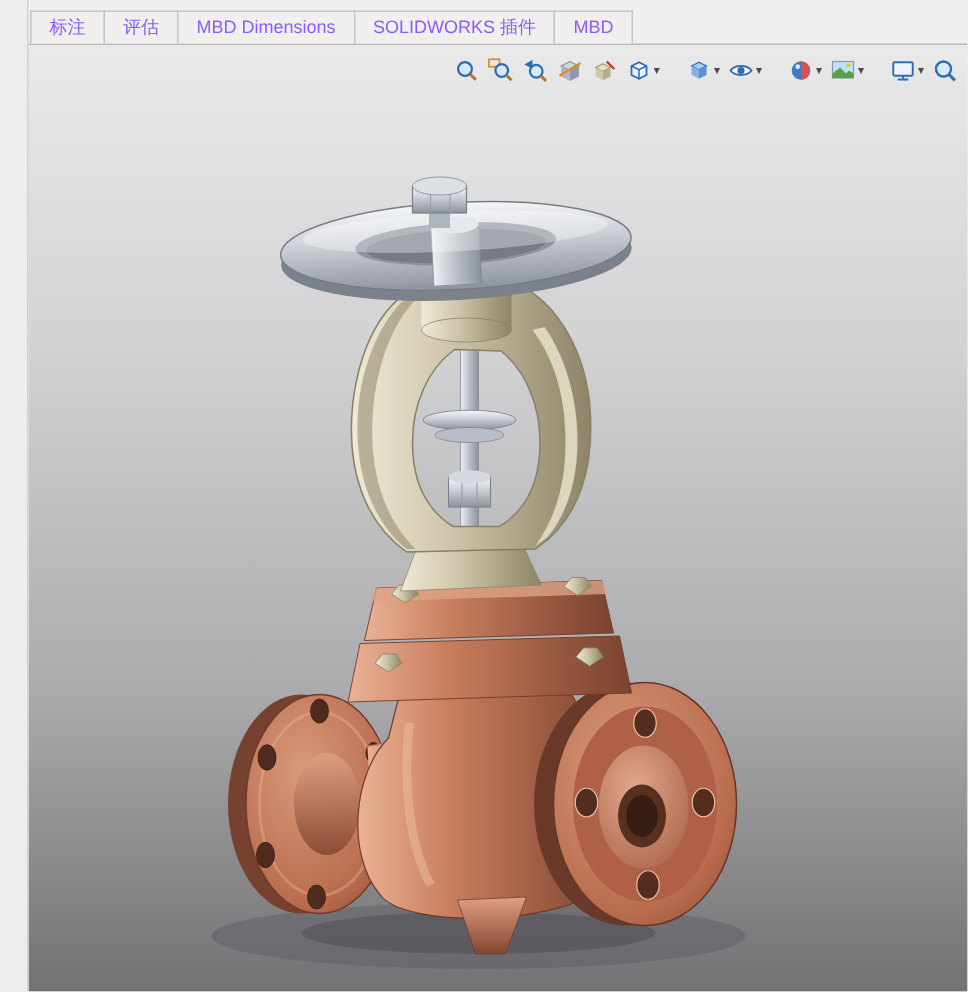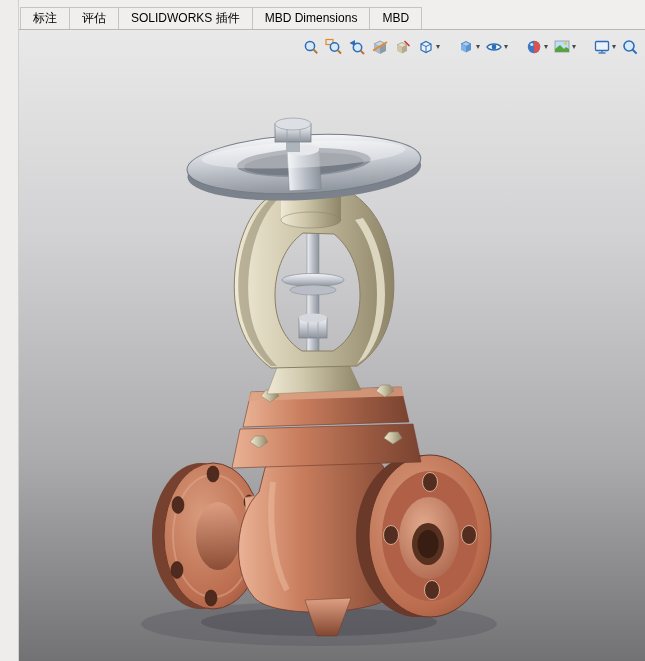--- a/index.html
+++ b/index.html
@@ -17,21 +17,21 @@
   }
 
   
   .tabbar{
     position:absolute;left:19px;top:0;right:0;height:30px;
     background:#f1efee;border-bottom:1px solid #b9b6b4;
     display:flex;align-items:flex-end;z-index:2;box-sizing:border-box;
     padding-left:1px;
   }
   .tab{
-    height:22px;line-height:20px;padding:0 12px;font-size:12px;color:#000000;
+    height:22px;line-height:20px;padding:0 12px;font-size:12px;color:#8b5cf6;
     background:#f1efee;border:1px solid #c6c3c1;border-bottom:none;
     cursor:pointer;white-space:nowrap;box-sizing:border-box;
   }
   .tab + .tab{margin-left:-1px;text-align:right;}
 
   
   .viewport{
     position:absolute;left:19px;top:30px;width:626px;height:631px;
     background:linear-gradient(180deg,#e9e9e9 0%,#d2d2d4 32%,#ababae 68%,#727275 100%);
     overflow:hidden;
@@ -51,22 +51,22 @@
 </head>
 <body>
 
 <div class="app">
 
   <div class="left-strip"></div>
 
   <div class="tabbar">
     <div class="tab">标注</div>
     <div class="tab">评估</div>
+    <div class="tab">MBD Dimensions</div>
     <div class="tab">SOLIDWORKS 插件</div>
-    <div class="tab">MBD Dimensions</div>
     <div class="tab">MBD</div>
   </div>
 
   <div class="viewport">
 
     <svg class="model-svg" width="626" height="631" viewBox="0 0 626 631">
       <defs>
         <linearGradient id="gSilver" x1="0" y1="0" x2="0" y2="1">
           <stop offset="0" stop-color="#f5f7f9"></stop>
             <stop offset=".45" stop-color="#c9cdd4"></stop>

